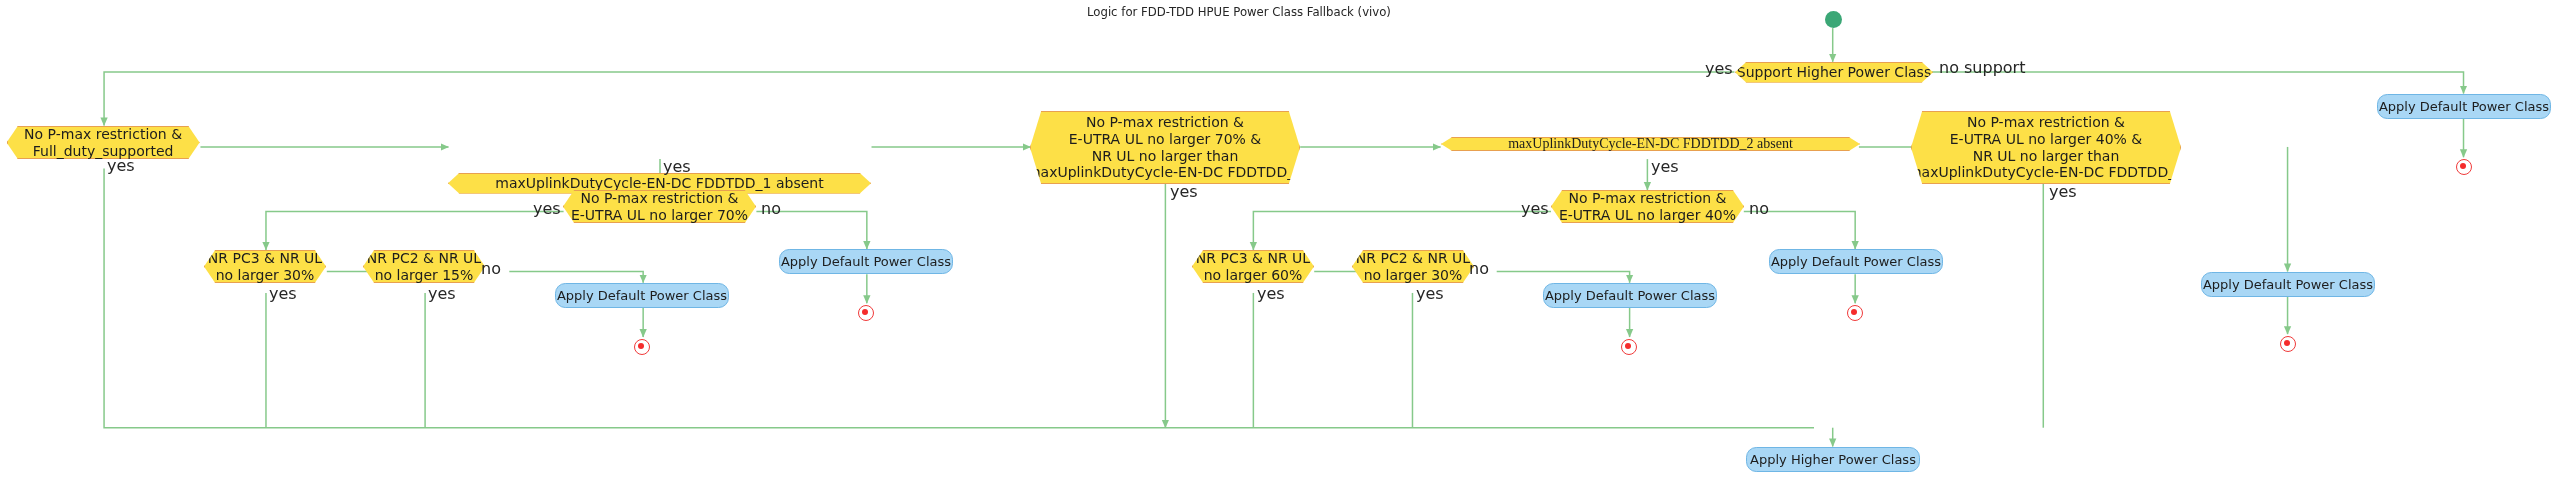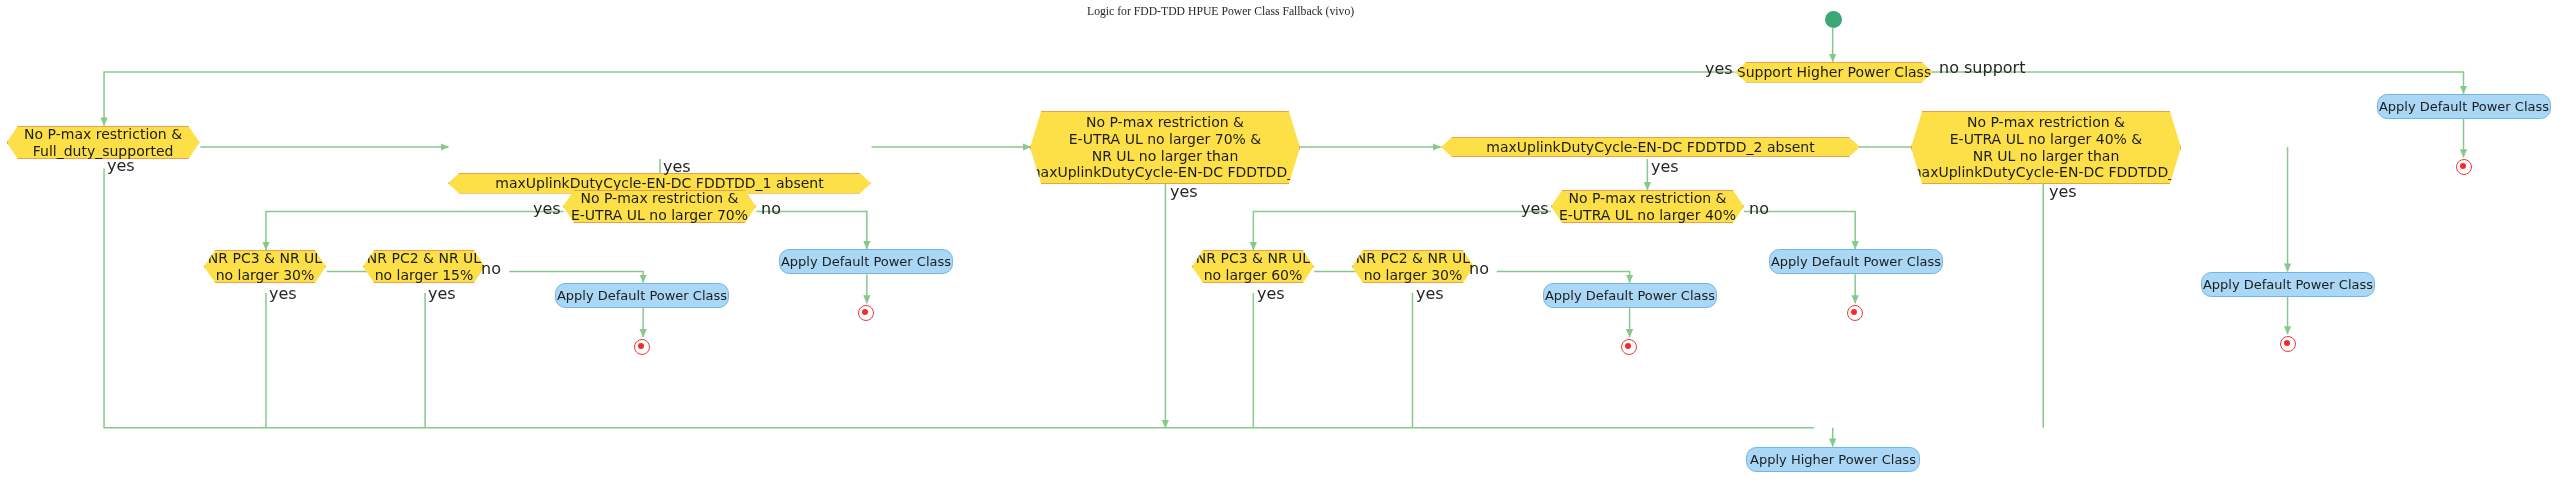--- a/index.html
+++ b/index.html
@@ -50,21 +50,20 @@
     background: #A9D7F5;
     border: 0.9px solid #6FB6E5;
     border-radius: 10.3px;
     font-size: 13px;
   }
   .title {
     position: absolute;
     font-size: 11.7px;
     color: #262626;
     white-space: nowrap;
-    font-family: Liberation Serif, serif;
   }
   .elabel {
     position: absolute;
     font-size: 16px;
     color: #262626;
     white-space: nowrap;
     text-align: center;
   }
   .start-dot {
     position: absolute;
@@ -188,21 +187,21 @@
 no larger 30%</div>
 
   <div class="node hex" style="left:363px; top:250px; width:122px; height:33px;">NR PC2 &amp; NR UL
 no larger 15%</div>
 
   <div class="node hex" style="left:1030px; top:111px; width:270px; height:73px;">No P-max restriction &amp;
 E-UTRA UL no larger 70% &amp;
 NR UL no larger than
 maxUplinkDutyCycle-EN-DC FDDTDD_1</div>
 
-  <div class="node hex" style="left:1441px; top:137px; width:419px; height:20px;">maxUplinkDutyCycle-EN-DC FDDTDD_2 absent</div>
+  <div class="node hex" style="left:1441px; top:137px; width:419px; height:14px;font-family:Liberation Serif, serif;">maxUplinkDutyCycle-EN-DC FDDTDD_2 absent</div>
 
   <div class="node hex" style="left:1551px; top:190px; width:193px; height:33px;">No P-max restriction &amp;
 E-UTRA UL no larger 40%</div>
 
   <div class="node hex" style="left:1192px; top:250px; width:122px; height:33px;">NR PC3 &amp; NR UL
 no larger 60%</div>
 
   <div class="node hex" style="left:1352px; top:250px; width:122px; height:33px;">NR PC2 &amp; NR UL
 no larger 30%</div>
 

